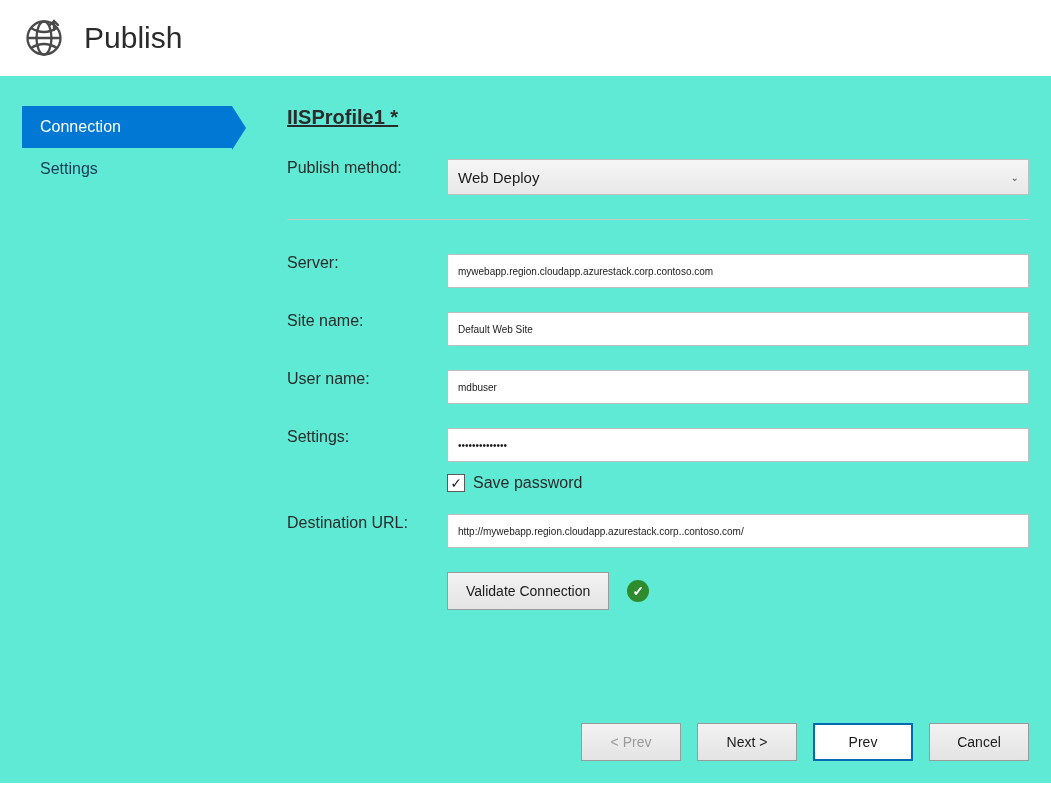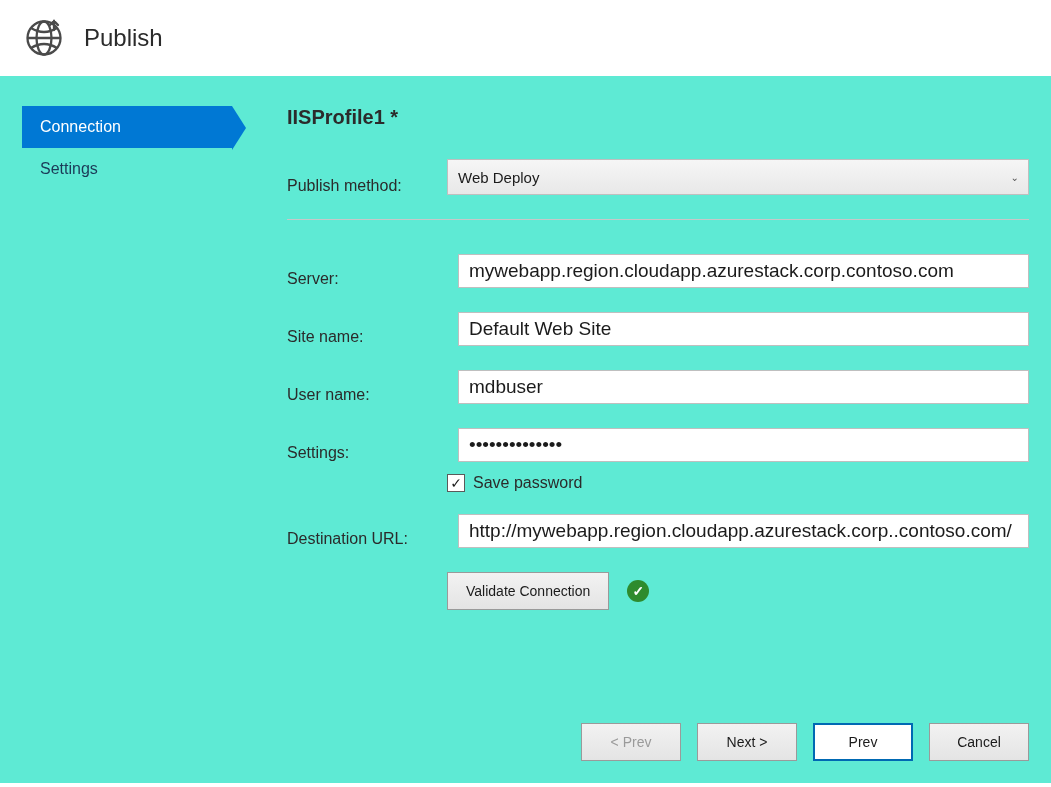--- a/index.html
+++ b/index.html
@@ -18,21 +18,21 @@
       padding: 18px 24px;
       gap: 20px;
       background: #ffffff;
     }
     .header-icon {
       width: 40px;
       height: 40px;
       color: #4a4a4a;
     }
     .header-title {
-      font-size: 24px;
+      font-size: 30px;
       font-weight: 400;
       color: #2b2b2b;
     }
     .content {
       display: flex;
       background: #5eead4;
       height: calc(100% - 80px);
       padding: 30px 22px 22px 22px;
     }
     .sidebar {
@@ -65,42 +65,42 @@
       flex: 1;
       padding-left: 55px;
       display: flex;
       flex-direction: column;
     }
     .profile-title {
       font-size: 20px;
       font-weight: 600;
       color: #2b2b2b;
       margin-bottom: 30px;
+      text-decoration: underline;
     }
     .form-row {
       display: flex;
-      align-items: flex-end;
+      align-items: flex-start;
       margin-bottom: 24px;
     }
     .form-label {
       width: 160px;
       font-size: 16px;
       color: #2b2b2b;
       flex-shrink: 0;
     }
     .form-input {
       flex: 1;
       height: 34px;
       border: 1px solid #bfbfbf;
       background: #ffffff;
       padding: 0 10px;
-      font-size: 19px;
+      font-size: 10px;
       font-family: inherit;
       color: #1b1b1b;
-      margin-left: 11px;
     }
     .form-select {
       flex: 1;
       height: 36px;
       border: 1px solid #bfbfbf;
       background: linear-gradient(#f6f6f6, #e8e8e8);
       padding: 0 10px;
       font-size: 15px;
       font-family: inherit;
       color: #1b1b1b;

